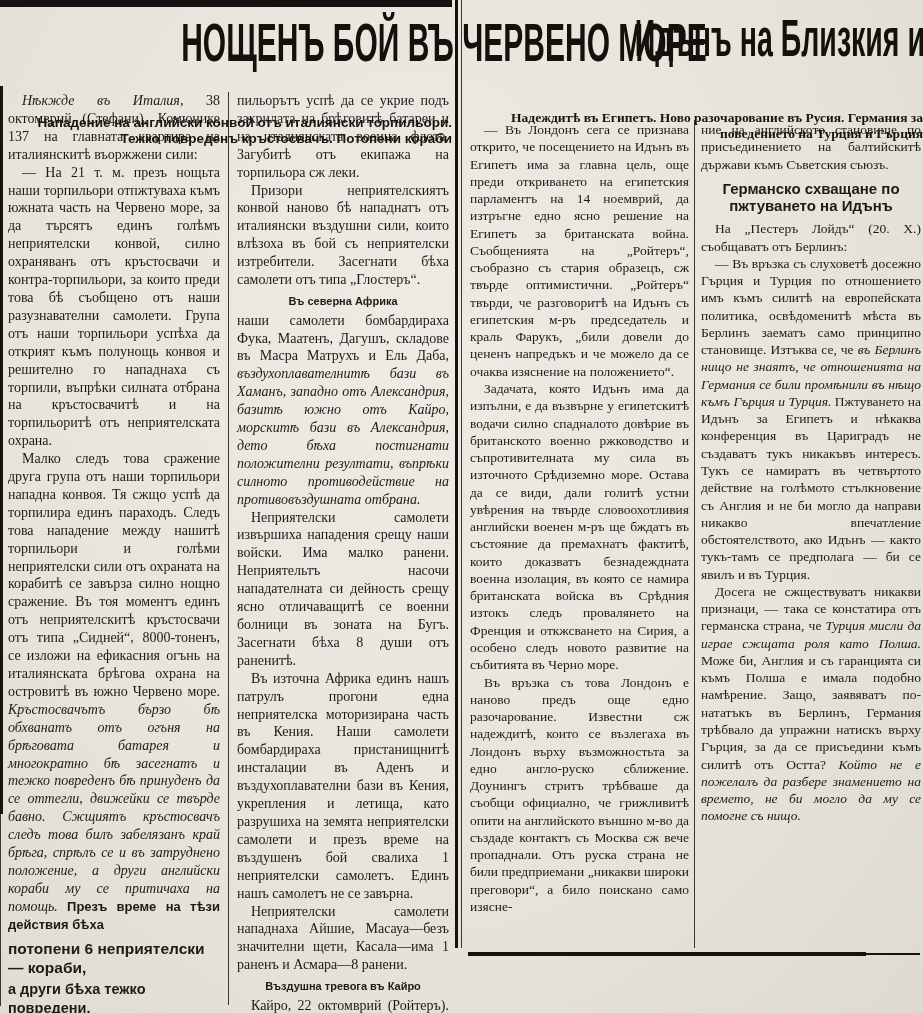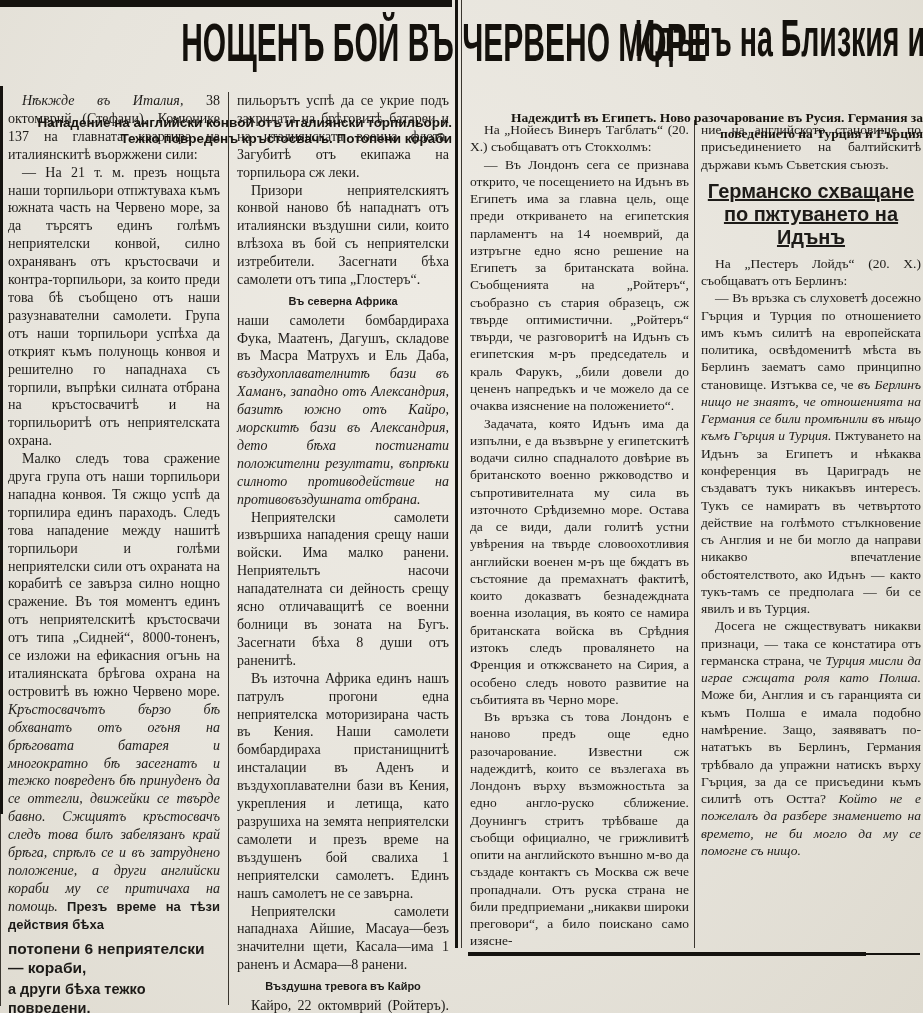--- a/index.html
+++ b/index.html
@@ -79,27 +79,26 @@
   </div>
 
   <div style="position:absolute;left:464px;top:8px;width:459px;">
     <div class="hl-wrap">
       <span class="hl hl-right">Идънъ на Близкия изтокъ и Балканитѣ</span>
     </div>
     <div class="sub sub-right" style="margin-top:48px;font-family:Liberation Serif, serif;">Надеждитѣ въ Египетъ. Ново разочарование въ Русия. Германия за поведението на Турция и Гърция</div>
   </div>
 
   <div class="col rcol" style="left:470px;top:121px;width:219px;">
-    <p class="p">На „Нойесъ Винеръ Тагблатъ“ (20. X.) съобщаватъ отъ Стокхолмъ:</p>
     <p class="p sb">— Въ Лондонъ сега се признава открито, че посещението на Идънъ въ Египетъ има за главна цель, още преди откриването на египетския парламентъ на 14 ноемврий, да изтръгне едно ясно решение на Египетъ за британската война. Съобщенията на „Ройтеръ“, съобразно съ стария образецъ, сж твърде оптимистични. „Ройтеръ“ твърди, че разговоритѣ на Идънъ съ египетския м-ръ председатель и краль Фарукъ, „били довели до цененъ напредъкъ и че можело да се очаква изяснение на положението“.</p>
     <p class="p sb">Задачата, която Идънъ има да изпълни, е да възвърне у египетскитѣ водачи силно спадналото довѣрие въ британското военно ржководство и съпротивителната му сила въ източното Срѣдиземно море. Остава да се види, дали голитѣ устни увѣрения на твърде словоохотливия английски военен м-ръ ще бждатъ въ състояние да премахнатъ фактитѣ, които доказватъ безнадеждната военна изолация, въ която се намира британската войска въ Срѣдния изтокъ следъ провалянето на Френция и откжсването на Сирия, а особено следъ новото развитие на събитията въ Черно море.</p>
     <p class="p sb">Въ връзка съ това Лондонъ е наново предъ още едно разочарование. Известни сж надеждитѣ, които се възлегаха въ Лондонъ върху възможностьта за едно англо-руско сближение. Доунингъ стритъ трѣбваше да съобщи официално, че грижливитѣ опити на английското външно м-во да създаде контактъ съ Москва сж вече пропаднали. Отъ руска страна не били предприемани „никакви широки преговори“, а било поискано само изясне-</p>
   </div>
 
   <div class="col rcol" style="left:701px;top:121px;width:220px;">
     <p class="p noind sb">ние на английското становище по присъединението на балтийскитѣ държави къмъ Съветския съюзъ.</p>
-    <div class="heading" style="font-size:20px;margin:7px 6px 6px;text-decoration:underline;">Германско схващане по пжтуването на Идънъ</div>
+    <div class="heading" style="font-size:15px;margin:7px 6px 6px;">Германско схващане по пжтуването на Идънъ</div>
     <p class="p">На „Пестеръ Лойдъ“ (20. X.) съобщаватъ отъ Берлинъ:</p>
     <p class="p"><span>— Въ връзка съ слуховетѣ досежно Гърция и Турция по отношението имъ къмъ силитѣ на европейската политика, освѣдоменитѣ мѣста въ Берлинъ заематъ само принципно становище. Изтъква се, че </span><span class="it">въ Берлинъ нищо не знаятъ, че отношенията на Германия се били промѣнили въ нѣщо къмъ Гърция и Турция.</span><span> Пжтуването на Идънъ за Египетъ и нѣкаква конференция въ Цариградъ не създаватъ тукъ никакъвъ интересъ. Тукъ се намиратъ въ четвъртото действие на голѣмото стълкновение съ Англия и не би могло да направи никакво впечатление обстоятелството, ако Идънъ — както тукъ-тамъ се предполага — би се явилъ и въ Турция.</span></p>
     <p class="p sb"><span>Досега не сжществуватъ никакви признаци, — така се констатира отъ германска страна, че </span><span class="it">Турция мисли да играе сжщата роля като Полша.</span><span> Може би, Англия и съ гаранцията си къмъ Полша е имала подобно намѣрение. Защо, заявяватъ по-нататъкъ въ Берлинъ, Германия трѣбвало да упражни натискъ върху Гърция, за да се присъедини къмъ силитѣ отъ Остта? </span><span class="it">Който не е пожелалъ да разбере знамението на времето, не би могло да му се помогне съ нищо.</span></p>
   </div>
 
 </div>
 
 </body></html>

